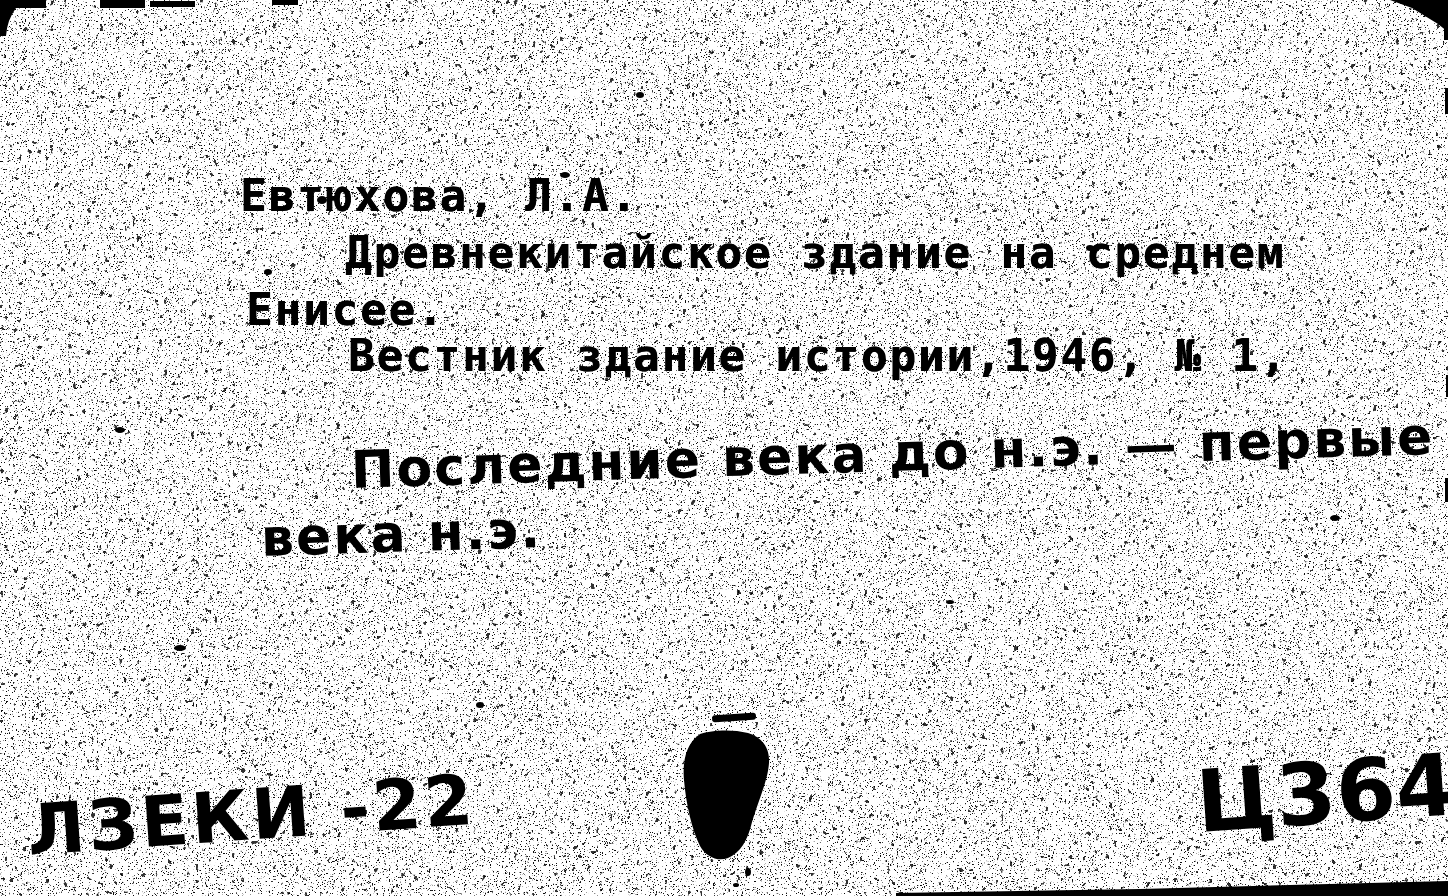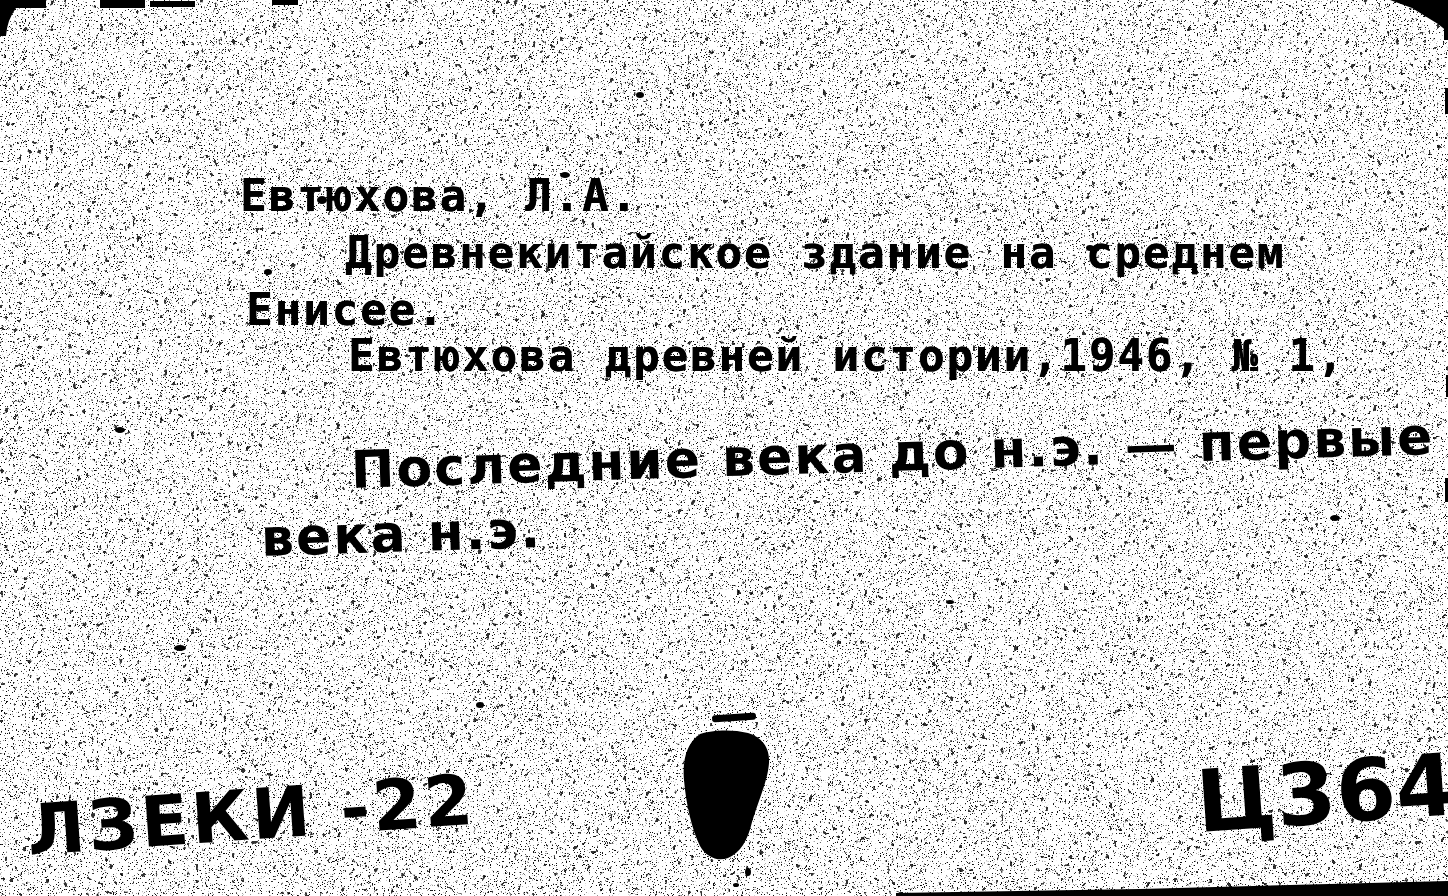--- a/index.html
+++ b/index.html
@@ -68,21 +68,21 @@
     <rect width="1448" height="896" filter="url(#speckleFine)" opacity="0.95"></rect>
     <rect width="1448" height="896" filter="url(#speckleCoarse)" opacity="0.8"></rect>
   </svg>
 
   <div class="txt typed" style="left:240px; top:170px;">Евтюхова, Л.А.</div>
 
   <div class="txt typed" style="left:345px; top:227px;">Древнекитайское здание на среднем</div>
 
   <div class="txt typed" style="left:246px; top:284px;text-align:center;">Енисее.</div>
 
-  <div class="txt typed" style="left:348px; top:330px;">Евтюхова древней истории,1946, № 1,</div>
+  <div class="txt typed" style="left:348px; top:330px;">Вестник здание истории,1946, № 1,</div>
 
 
   <div class="txt hand annot" style="left:352px; top:440px;">Последние века до н.э. — первые</div>
 
   <div class="txt hand annot" style="left:262px; top:508px;">века н.э.</div>
 
   <div class="txt hand code" style="left:30px; top:790px;">ЛЗЕКИ -22</div>
 
   <div class="txt hand callnum" style="left:1200px; top:752px;">Ц364</div>
 

